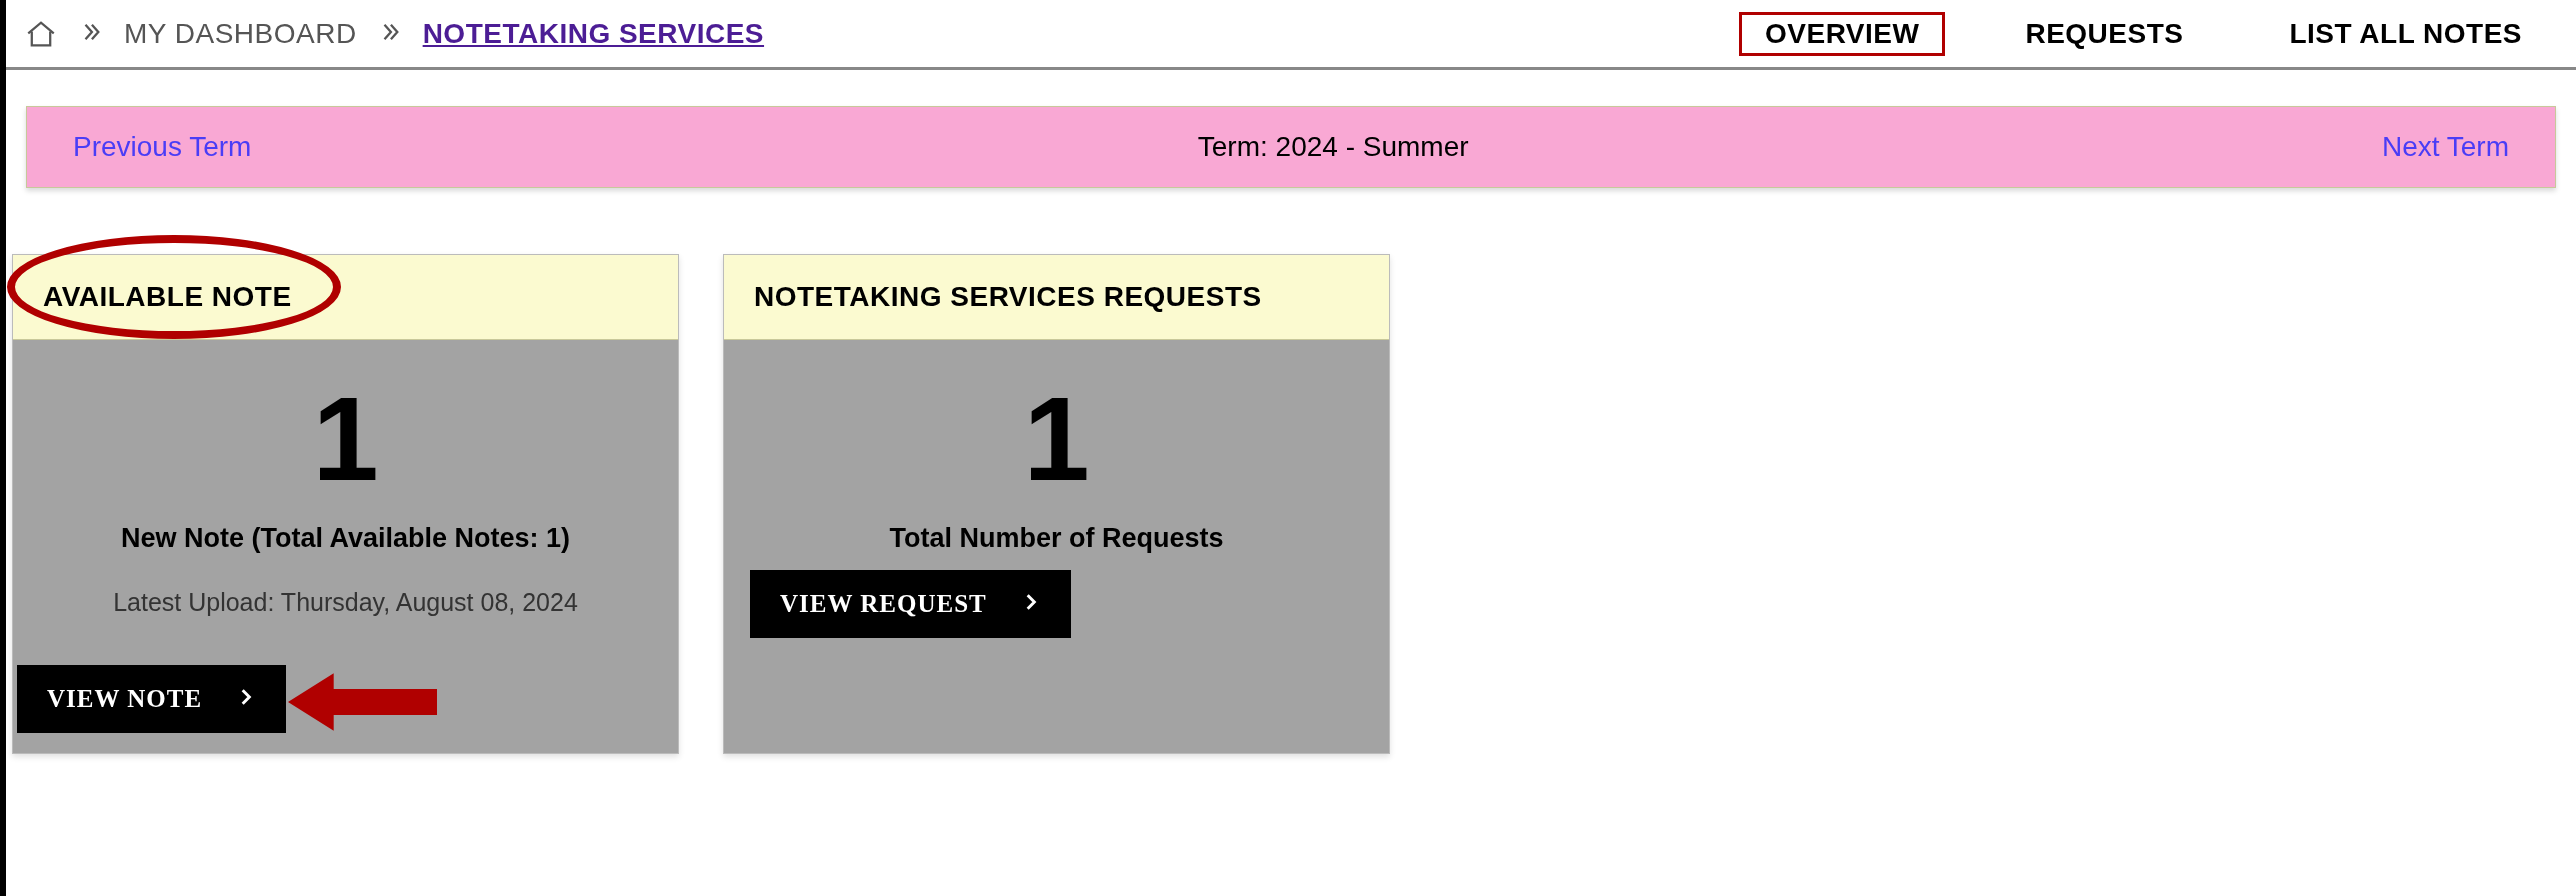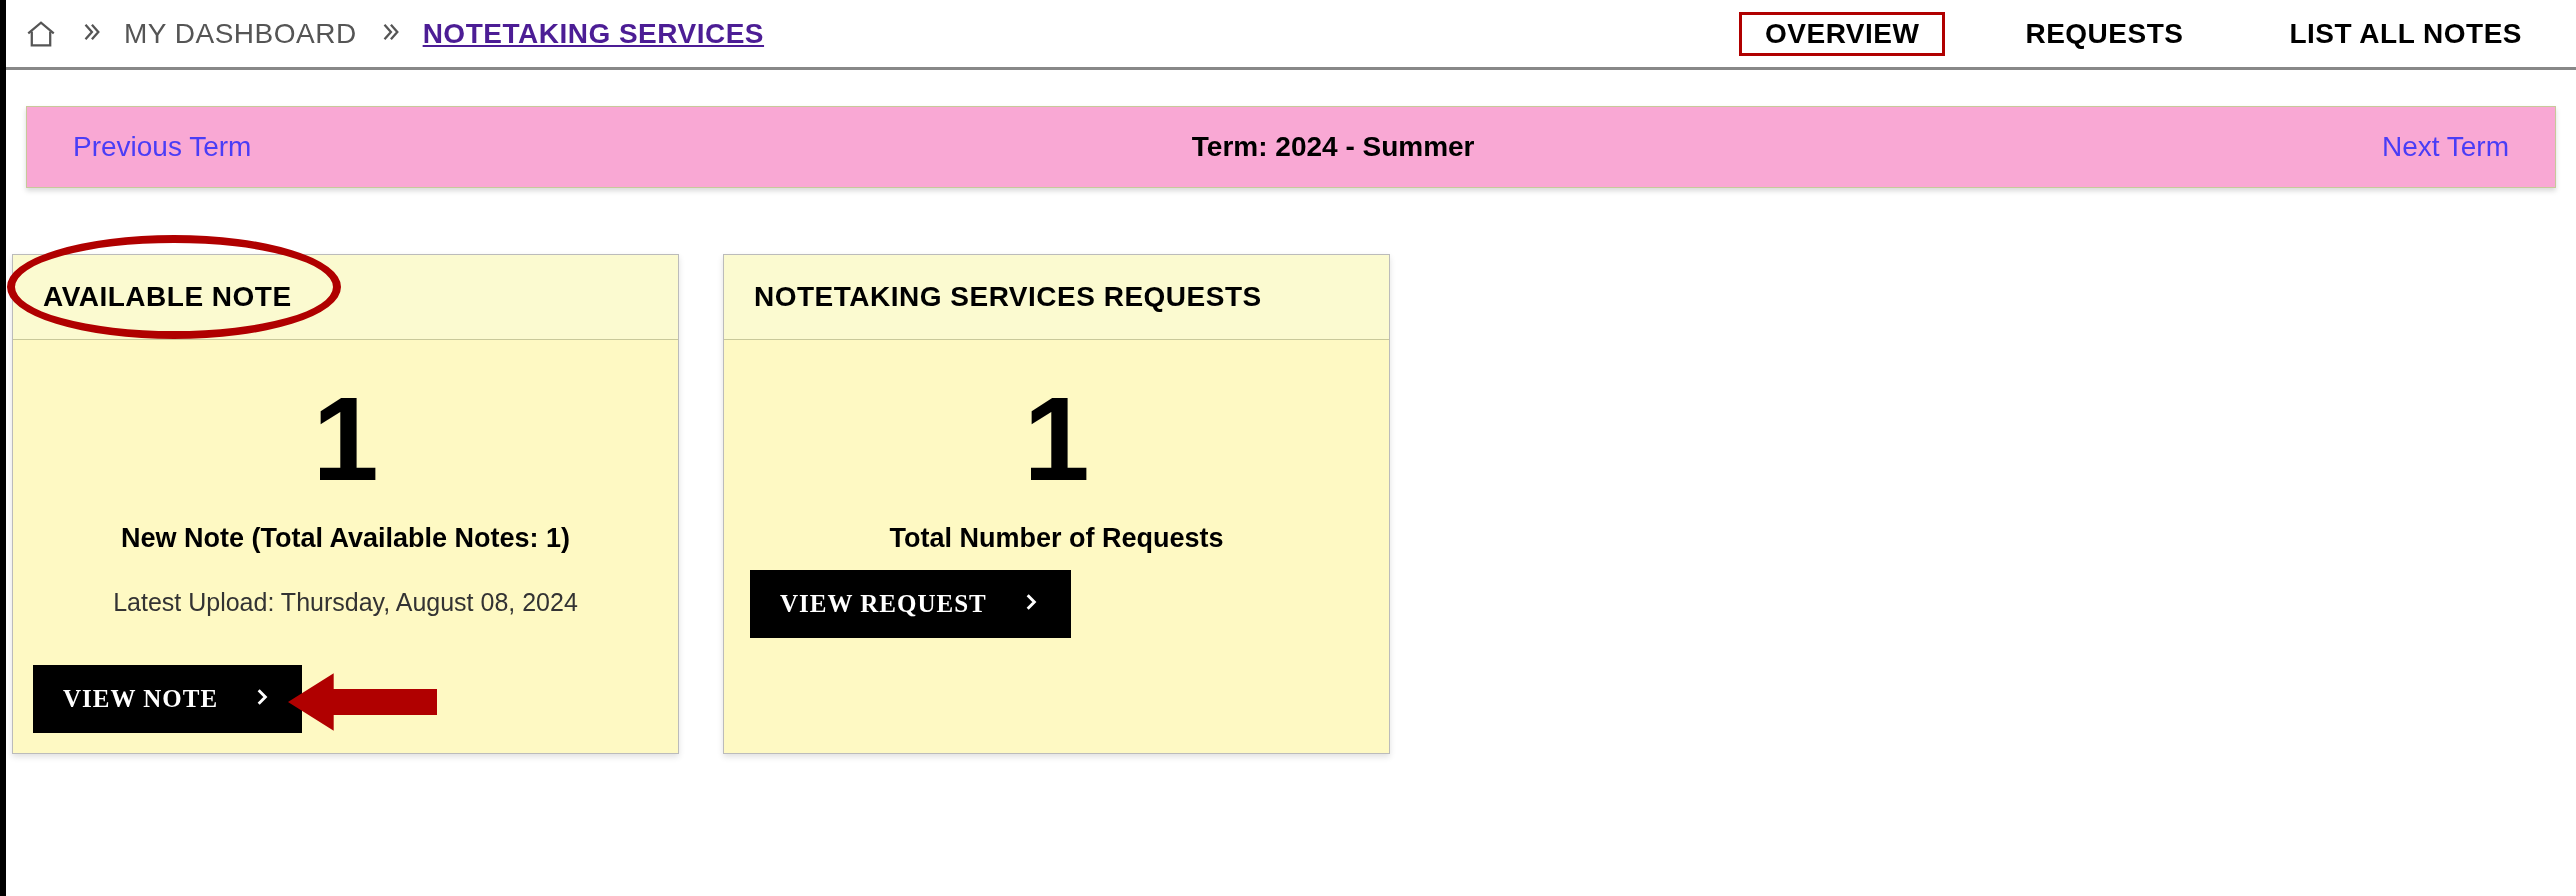--- a/index.html
+++ b/index.html
@@ -71,35 +71,35 @@
     justify-content:space-between;
     padding:24px 46px;
     box-shadow:0 3px 5px rgba(0,0,0,.15);
   }
   .term-banner .navlink {
     color:#4a3df6;
     font-size:28px;
   }
   .term-banner .termlabel {
     font-size:28px;
-    font-weight:700;
+    font-weight:400;
     margin-left:33px;
   }
 
   
   .cards {
     display:flex;
     gap:44px;
     padding:46px 20px 20px 6px;
   }
   .card {
     width:667px;
     border:1px solid #bbb;
     box-shadow:0 3px 6px rgba(0,0,0,.12);
-    background:#fef9c3;
+    background:#a3a3a3;
     position:relative;
   }
   .card-header {
     background:#fbfad0;
     border-bottom:1px solid #c8c89a;
     padding:26px 30px;
     font-size:28px;
     font-weight:700;
     letter-spacing:0.5px;
   }
@@ -133,21 +133,21 @@
     font-weight:700;
     letter-spacing:1px;
     padding:20px 30px;
     border:none;
     margin-top:22px;
     cursor:pointer;
     font-family:Liberation Serif, serif;
   }
   .action-btn.left {
     position:absolute;
-    left:20px;
+    left:4px;
     bottom:20px;
   }
   .action-btn.center {
     position:absolute;
     left:26px;
     bottom:115px;
   }
   .card.card1 .card-body { padding-bottom:119px; }
   .card.card2 .card-body { padding-bottom:199px; }
 

